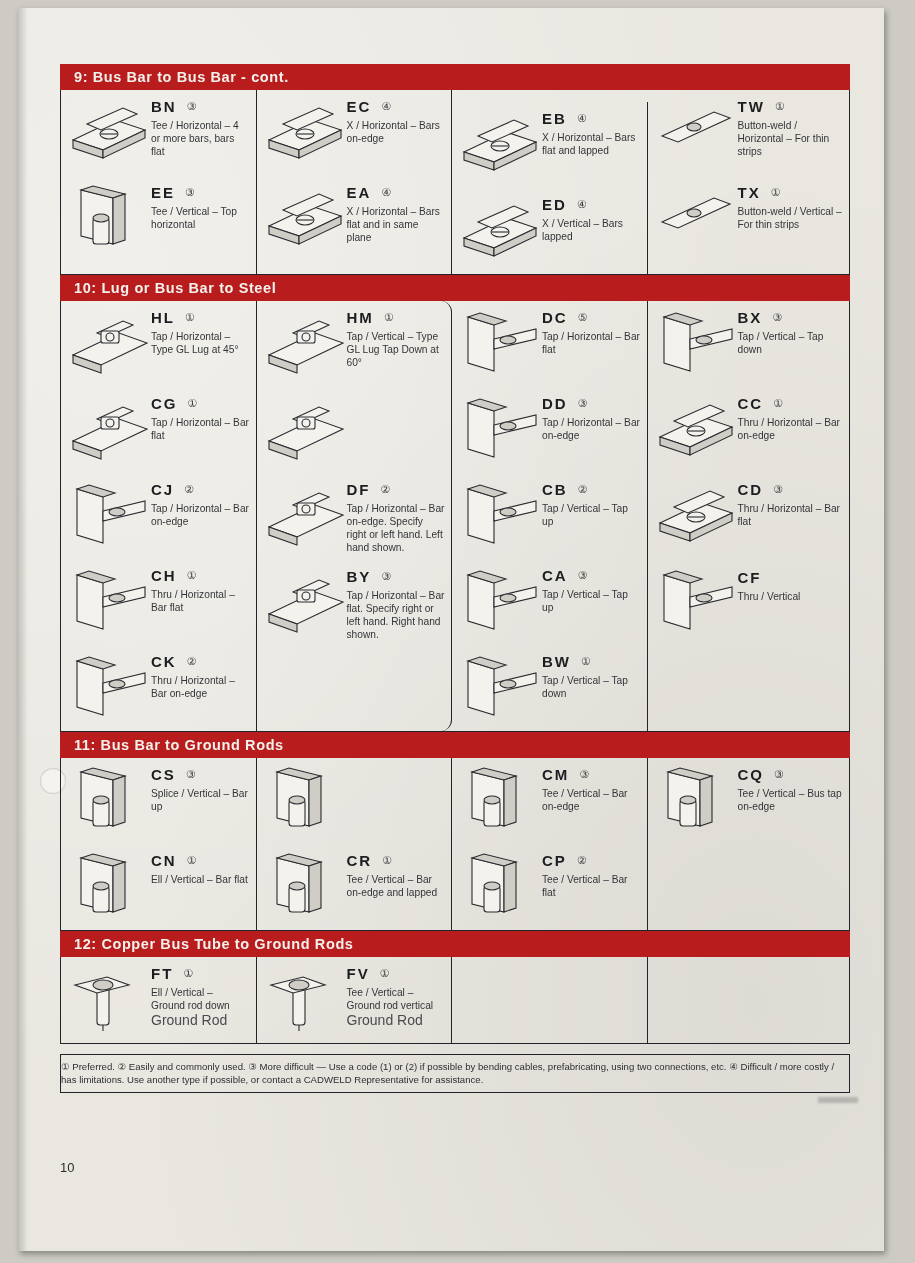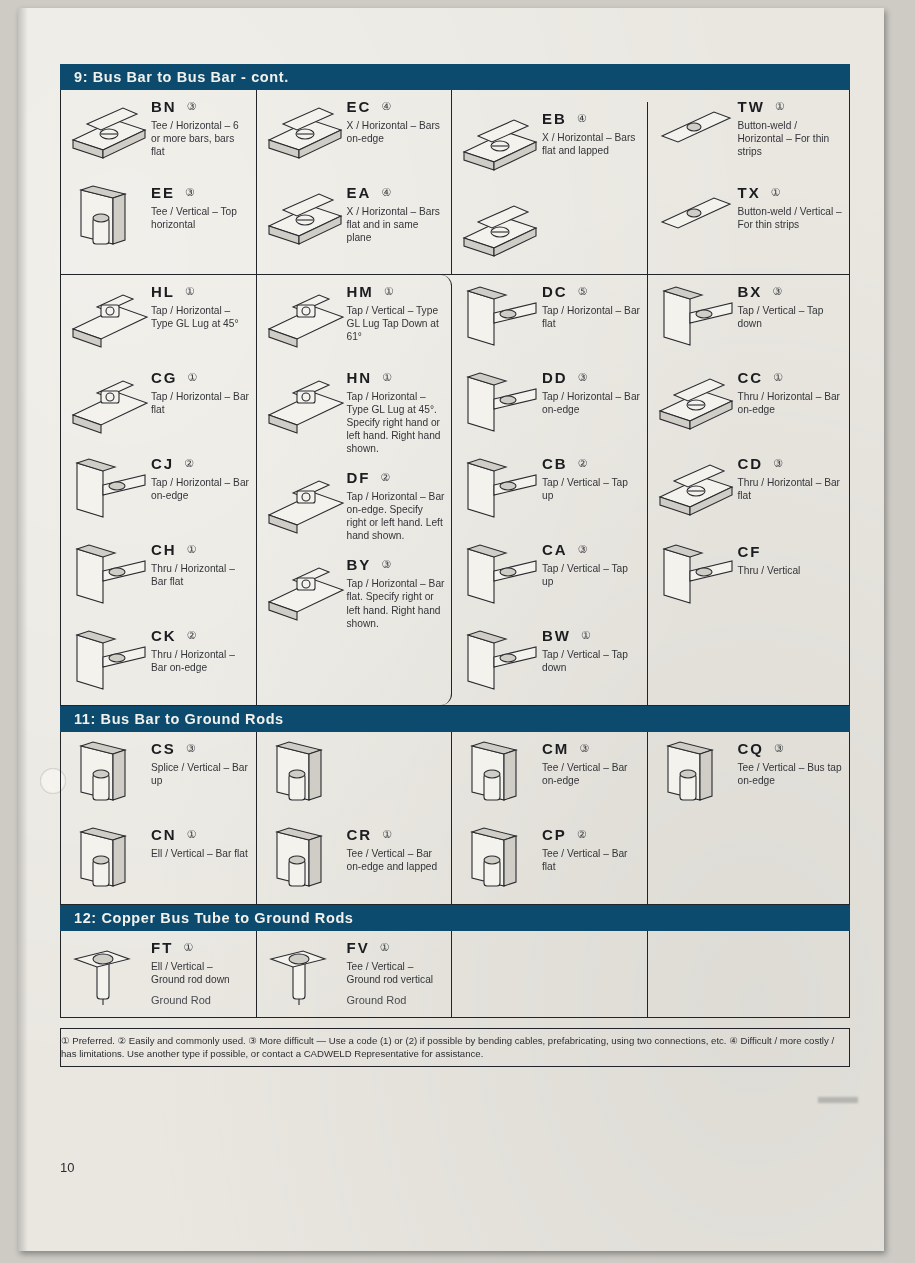--- a/index.html
+++ b/index.html
@@ -22,21 +22,21 @@
     background:
       radial-gradient(ellipse at 12% 20%, rgba(255,255,255,.35), rgba(255,255,255,0) 60%),
       radial-gradient(ellipse at 85% 80%, rgba(0,0,0,.05), rgba(0,0,0,0) 60%);
     pointer-events:none;
   }
   .content{
     position:absolute;left:42px;top:56px;width:790px;
   }
   
   .sect-bar{
-    background:#0c4a6e;
+    background:#b91c1c;
     color:#f2f1ec;
     height:26px;
     display:flex;align-items:center;
     padding-left:14px;
     font-size:14.5px;
     font-weight:bold;
     letter-spacing:.6px;
     position:relative;
   }
   .sect-wrap{position:relative;}
@@ -77,21 +77,21 @@
     font-size:10.5px;color:#3a3b40;
     display:inline-block;margin-left:8px;vertical-align:2px;
     border:1px solid #3a3b40;border-radius:50%;
     width:12px;height:12px;line-height:11px;text-align:center;
   }
   .desc{
     font-size:10.2px;color:#34353a;line-height:1.28;
     margin-top:3px;max-width:130px;
   }
   .note{
-    font-size:11px;color:#4a4b50;margin-top:8px;
+    font-size:14px;color:#4a4b50;margin-top:0;
   }
   
   .footnote{
     border:1.2px solid #23242a;
     margin-top:10px;
     padding:6px 0;
     font-size:9.6px;color:#2e2f34;line-height:1.32;
   }
   .pagenum{
     position:absolute;left:42px;top:1152px;
@@ -141,21 +141,21 @@
                     <g>
                       <polygon points="6,44 48,24 78,34 36,54" fill="#f3f2ed" stroke="#2a2b30" stroke-width="1.1"></polygon>
                       <polygon points="6,44 6,52 36,62 36,54" fill="#cfcdc6" stroke="#2a2b30" stroke-width="1.1"></polygon>
                       <polygon points="36,54 78,34 78,42 36,62" fill="#cfcdc6" stroke="#2a2b30" stroke-width="1.1"></polygon>
       <polygon points="20,28 56,12 70,18 34,34" fill="#f3f2ed" stroke="#2a2b30" stroke-width="1.1"></polygon>
                       <ellipse cx="42" cy="38" rx="9" ry="5" fill="#f3f2ed" stroke="#2a2b30" stroke-width="1.1"></ellipse>
                       <path d="M34,38 l16,0" stroke="#2a2b30" fill="none" stroke-width="1.1"></path>
                     </g>
                   </svg>
                 </div>
-                <div class="txt"><span class="code">BN</span><span class="rank" style="border-color: transparent; font-size: 11px;">③</span><div class="desc">Tee / Horizontal – 6 or more bars, bars flat</div></div>
+                <div class="txt"><span class="code">BN</span><span class="rank" style="border-color: transparent; font-size: 11px;">③</span><div class="desc">Tee / Horizontal – 4 or more bars, bars flat</div></div>
               </div>
             </div>
             <div class="cell">
               <div class="entry">
                 <div class="art">
                   <svg width="84" height="74" viewBox="0 0 84 74">
                     <defs>
                       <pattern id="h1" width="4" height="4" patternUnits="userSpaceOnUse">
                         <path d="M0,4 l4,-4" stroke="#2a2b30" stroke-width="0.6"></path>
                       </pattern>
@@ -254,20 +254,21 @@
                     <g>
                       <polygon points="6,44 48,24 78,34 36,54" fill="#f3f2ed" stroke="#2a2b30" stroke-width="1.1"></polygon>
                       <polygon points="6,44 6,52 36,62 36,54" fill="#cfcdc6" stroke="#2a2b30" stroke-width="1.1"></polygon>
                       <polygon points="36,54 78,34 78,42 36,62" fill="#cfcdc6" stroke="#2a2b30" stroke-width="1.1"></polygon>
       <polygon points="20,28 56,12 70,18 34,34" fill="#f3f2ed" stroke="#2a2b30" stroke-width="1.1"></polygon>
                       <ellipse cx="42" cy="38" rx="9" ry="5" fill="#f3f2ed" stroke="#2a2b30" stroke-width="1.1"></ellipse>
                       <path d="M34,38 l16,0" stroke="#2a2b30" fill="none" stroke-width="1.1"></path>
                     </g>
                   </svg>
                 </div>
+                <div class="txt"><span class="code">ED</span><span class="rank" style="border-color: transparent; font-size: 11px;">④</span><div class="desc">X / Vertical – Bars lapped</div></div>
               </div>
             </div>
           </div>
           <div class="col" style="width: 202px;">
             <div class="cell">
               <div class="entry">
                 <div class="art">
                   <svg width="84" height="74" viewBox="0 0 84 74">
                     <defs>
                       <pattern id="h6" width="4" height="4" patternUnits="userSpaceOnUse">
@@ -298,20 +299,23 @@
                     </g>
                   </svg>
                 </div>
                 <div class="txt"><span class="code">TX</span><span class="rank" style="border-color: transparent; font-size: 11px;">①</span><div class="desc">Button-weld / Vertical – For thin strips</div></div>
               </div>
             </div>
           </div>
         </div>
       </div>
       <div class="sect-wrap">
+        <div class="sect-bar">
+          <span>10: Lug or Bus Bar to Steel</span>
+        </div>
         <div class="grid">
           <div class="col" style="width: 196px;">
             <div class="cell">
               <div class="entry">
                 <div class="art">
                   <svg width="84" height="74" viewBox="0 0 84 74">
                     <defs>
                       <pattern id="h8" width="4" height="4" patternUnits="userSpaceOnUse">
                         <path d="M0,4 l4,-4" stroke="#2a2b30" stroke-width="0.6"></path>
                       </pattern>
@@ -422,42 +426,41 @@
                     </defs>
                     <g>
                       <polygon points="6,48 52,26 80,36 34,58" fill="#f3f2ed" stroke="#2a2b30" stroke-width="1.1"></polygon>
                       <polygon points="6,48 6,56 34,66 34,58" fill="#cfcdc6" stroke="#2a2b30" stroke-width="1.1"></polygon>
       <polygon points="30,26 56,14 66,18 40,30" fill="#f3f2ed" stroke="#2a2b30" stroke-width="1.1"></polygon>
                       <rect x="34" y="24" width="18" height="12" rx="2" fill="#f3f2ed" stroke="#2a2b30" stroke-width="1.1"></rect>
                       <circle cx="43" cy="30" r="4" stroke="#2a2b30" fill="none" stroke-width="1.1"></circle>
                     </g>
                   </svg>
                 </div>
-                <div class="txt"><span class="code">HM</span><span class="rank" style="border-color: transparent; font-size: 11px;">①</span><div class="desc">Tap / Vertical – Type GL Lug Tap Down at 61°</div></div>
+                <div class="txt"><span class="code">HM</span><span class="rank" style="border-color: transparent; font-size: 11px;">①</span><div class="desc">Tap / Vertical – Type GL Lug Tap Down at 60°</div></div>
               </div>
             </div>
             <div class="cell">
               <div class="entry">
                 <div class="art">
                   <svg width="84" height="74" viewBox="0 0 84 74">
                     <defs>
                       <pattern id="h14" width="4" height="4" patternUnits="userSpaceOnUse">
                         <path d="M0,4 l4,-4" stroke="#2a2b30" stroke-width="0.6"></path>
                       </pattern>
                     </defs>
                     <g>
                       <polygon points="6,48 52,26 80,36 34,58" fill="#f3f2ed" stroke="#2a2b30" stroke-width="1.1"></polygon>
                       <polygon points="6,48 6,56 34,66 34,58" fill="#cfcdc6" stroke="#2a2b30" stroke-width="1.1"></polygon>
       <polygon points="30,26 56,14 66,18 40,30" fill="#f3f2ed" stroke="#2a2b30" stroke-width="1.1"></polygon>
                       <rect x="34" y="24" width="18" height="12" rx="2" fill="#f3f2ed" stroke="#2a2b30" stroke-width="1.1"></rect>
                       <circle cx="43" cy="30" r="4" stroke="#2a2b30" fill="none" stroke-width="1.1"></circle>
                     </g>
                   </svg>
                 </div>
-                <div class="txt"><span class="code">HN</span><span class="rank" style="border-color: transparent; font-size: 11px;">①</span><div class="desc">Tap / Horizontal – Type GL Lug at 45°. Specify right hand or left hand. Right hand shown.</div></div>
               </div>
             </div>
             <div class="cell">
               <div class="entry">
                 <div class="art">
                   <svg width="84" height="74" viewBox="0 0 84 74">
                     <defs>
                       <pattern id="h15" width="4" height="4" patternUnits="userSpaceOnUse">
                         <path d="M0,4 l4,-4" stroke="#2a2b30" stroke-width="0.6"></path>
                       </pattern>

